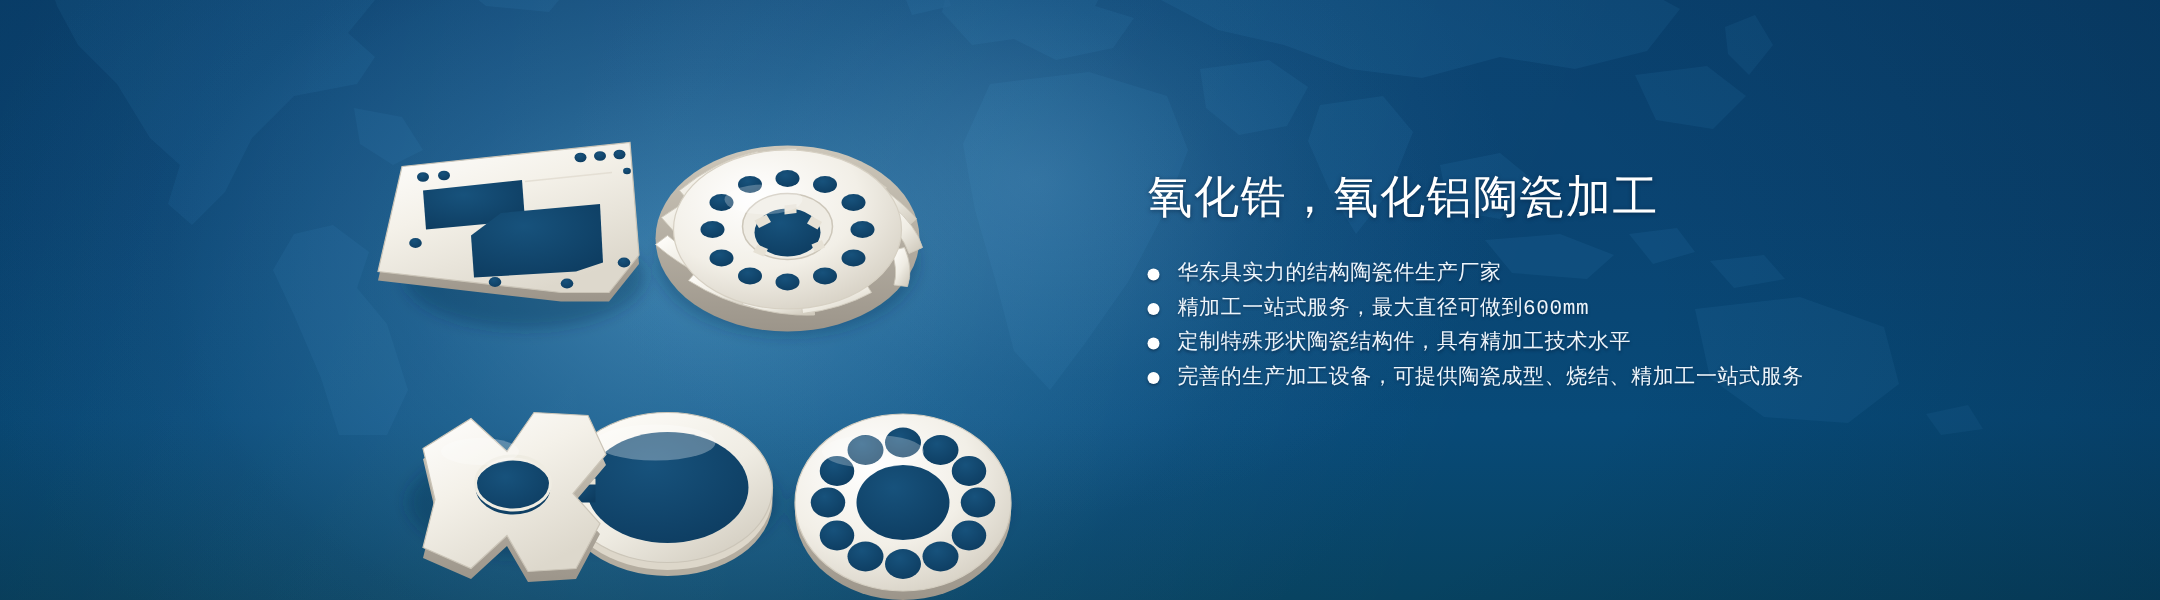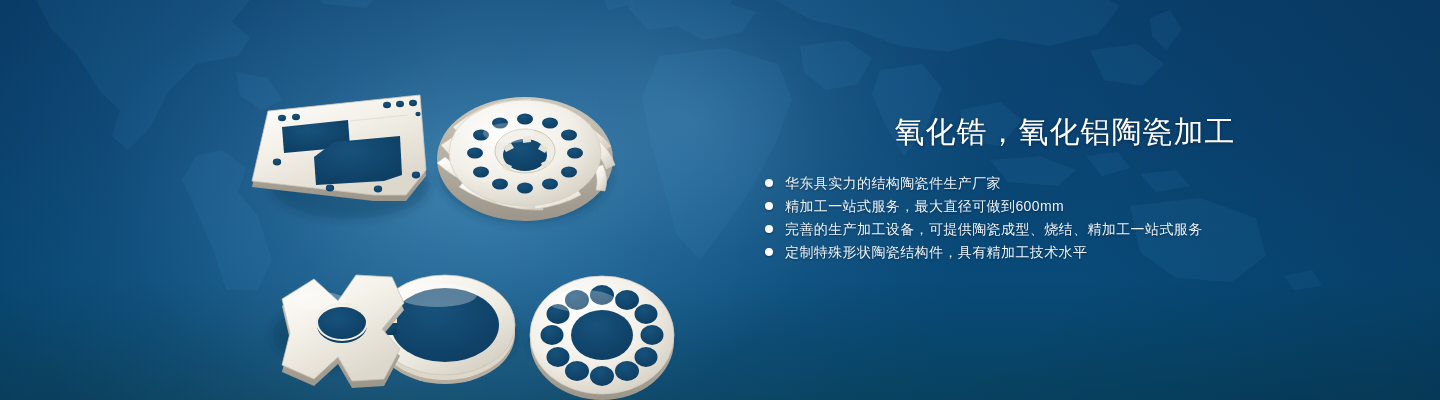--- a/index.html
+++ b/index.html
@@ -4,21 +4,20 @@
 <style>
   html,body{margin:0;padding:0;}
   body{
     width:1440px;height:400px;overflow:hidden;
     font-family:"Liberation Sans","DejaVu Sans",sans-serif;
     background:#074067;
   }
   #banner{
     position:relative;width:1440px;height:400px;overflow:hidden;
     background:#4d7c0f;
-    text-align:center;
   }
   
   .bg-base{
     position:absolute;inset:0;
     background:
       linear-gradient(180deg,#0a4270 0%,#0a4472 35%,#084a78 70%,#074260 100%);
   }
   .bg-glow{
     position:absolute;inset:0;
     background:
@@ -71,21 +70,21 @@
     display:flex;align-items:center;
     margin:0 0 5px 0;
     color:#eef5fb;font-size:14px;line-height:18px;letter-spacing:.4px;
     text-shadow:0 1px 2px rgba(0,20,45,.5);
   }
   .dot{
     width:8px;height:8px;border-radius:50%;
     background:#ffffff;margin-right:12px;flex:0 0 8px;
     box-shadow:0 1px 2px rgba(0,18,40,.45);
   }
-  .btxt{white-space:nowrap;}
+  .btxt{white-space:nowrap;font-family:Liberation Mono, monospace;}
 </style>
 </head>
 <body>
 
 <div id="banner">
 
   <div class="bg-base"></div>
 
   <svg class="bg-map" viewBox="0 0 1440 330" preserveAspectRatio="none">
     <g fill="#2e79ad" fill-opacity="0.55">
@@ -286,22 +285,22 @@
       <li>
         <span class="dot"></span>
         <span class="btxt">华东具实力的结构陶瓷件生产厂家</span>
       </li>
       <li>
         <span class="dot"></span>
         <span class="btxt">精加工一站式服务，最大直径可做到600mm</span>
       </li>
       <li>
         <span class="dot"></span>
-        <span class="btxt">完善的生产加工设备，可提供陶瓷成型、烧结、精加工一站式服务</span>
+        <span class="btxt">定制特殊形状陶瓷结构件，具有精加工技术水平</span>
       </li>
       <li>
         <span class="dot"></span>
-        <span class="btxt">定制特殊形状陶瓷结构件，具有精加工技术水平</span>
+        <span class="btxt">完善的生产加工设备，可提供陶瓷成型、烧结、精加工一站式服务</span>
       </li>
     </ul>
   </div>
 
 </div>
 
 </body></html>

